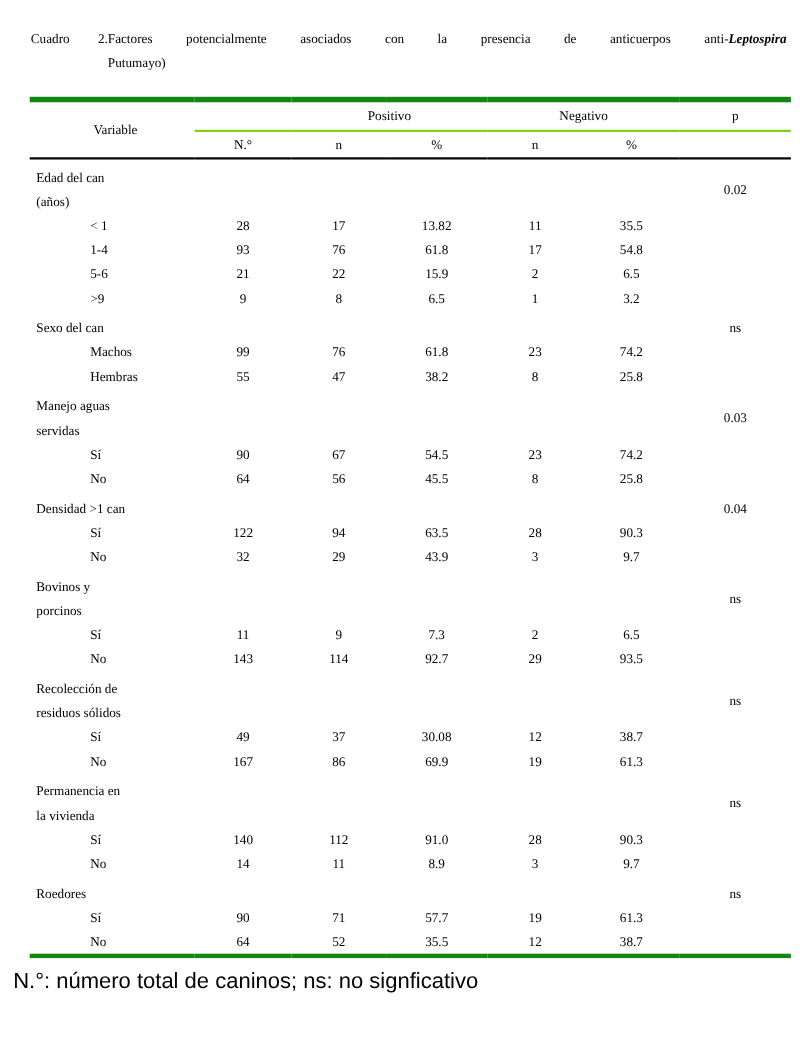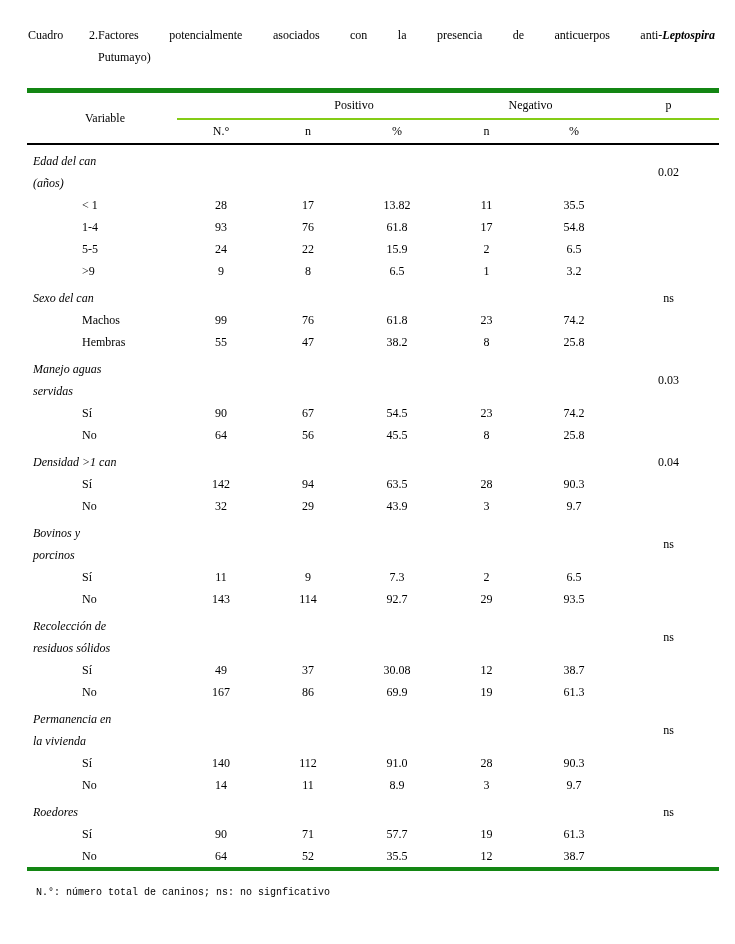--- a/index.html
+++ b/index.html
@@ -57,28 +57,28 @@
   }
   thead tr.hdr-sub th {
     height: 23px;
     vertical-align: middle;
     text-align: center;
     border-bottom: 2px solid #000;
   }
   tbody td { line-height: 22px; vertical-align: middle; }
   tr.group-row td { padding-top: 5px; }
   .cell-label { text-align: left; }
-  .group-label { padding-left: 6px; font-style: italic; }
+  .group-label { padding-left: 6px; }
   .item-label { padding-left: 55px; }
   .cell-num { text-align: center; }
   
   .footnote {
-    margin: 12px 0 0 36px;
-    font-family: Liberation Mono, monospace;
-    font-size: 10px;
+    margin: 12px 0 0 12px;
+    font-family: Liberation Sans, sans-serif;
+    font-size: 20px;
     line-height: 19px;
   }
 </style>
 </head>
 <body>
 
 <div class="page">
 
   <div class="caption">
     <div class="cap-line cap-just"><span class="cap-label">Cuadro 2.</span><span>Factores potencialmente asociados con la presencia de anticuerpos anti-</span><span class="cap-em">Leptospira</span></div>
@@ -133,22 +133,22 @@
         <tr class="item-row">
           <td class="cell-label item-label">1-4</td>
           <td class="cell-num">93</td>
           <td class="cell-num">76</td>
           <td class="cell-num">61.8</td>
           <td class="cell-num">17</td>
           <td class="cell-num">54.8</td>
           <td></td>
         </tr>
         <tr class="item-row">
-          <td class="cell-label item-label">5-5</td>
-          <td class="cell-num">24</td>
+          <td class="cell-label item-label">5-6</td>
+          <td class="cell-num">21</td>
           <td class="cell-num">22</td>
           <td class="cell-num">15.9</td>
           <td class="cell-num">2</td>
           <td class="cell-num">6.5</td>
           <td></td>
         </tr>
         <tr class="item-row">
           <td class="cell-label item-label">&gt;9</td>
           <td class="cell-num">9</td>
           <td class="cell-num">8</td>
@@ -210,21 +210,21 @@
         </tr>
         <tr class="group-row">
           <td class="cell-label group-label">
             <div>Densidad &gt;1 can</div>
           </td>
           <td colspan="5"></td>
           <td class="cell-num">0.04</td>
         </tr>
         <tr class="item-row">
           <td class="cell-label item-label">Sí</td>
-          <td class="cell-num">142</td>
+          <td class="cell-num">122</td>
           <td class="cell-num">94</td>
           <td class="cell-num">63.5</td>
           <td class="cell-num">28</td>
           <td class="cell-num">90.3</td>
           <td></td>
         </tr>
         <tr class="item-row">
           <td class="cell-label item-label">No</td>
           <td class="cell-num">32</td>
           <td class="cell-num">29</td>

